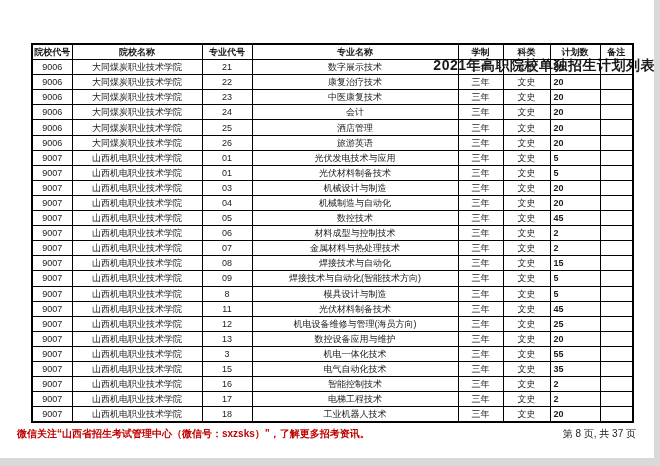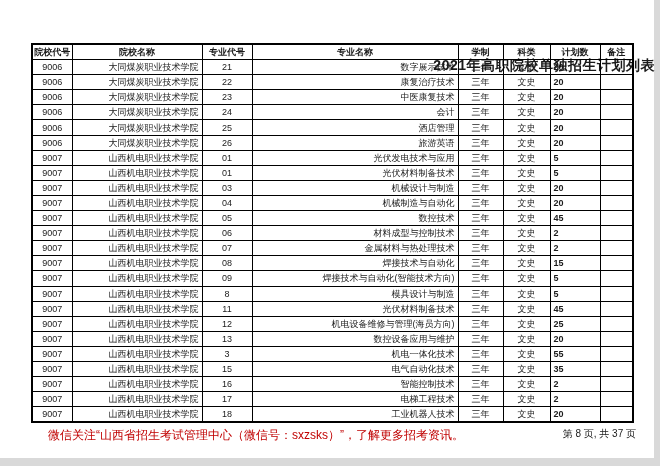--- a/index.html
+++ b/index.html
@@ -38,26 +38,26 @@
     line-height:14px;
     padding:0 3px;
     overflow:hidden;
     white-space:nowrap;
   }
   .plan-table th {
     font-weight:bold;
     text-align:center;
     padding:0 1px;
   }
-  .al-left   { text-align:right;margin-top:21px; }
+  .al-left   { text-align:center;margin-top:21px; }
   .al-center { text-align:center; padding:0 1px !important; }
   .al-right  { text-align:left; padding-right:2px !important;font-weight:bold; }
   .footer-notice {
-    position:absolute; left:48px; top:427px;
-    font-size:12px; font-weight:normal;
+    position:absolute; left:17px; top:427px;
+    font-size:10px; font-weight:bold;
     color:#c00000;
     white-space:nowrap;
   }
   .footer-page {
     position:absolute; right:18px; top:427px;
     font-size:10px;
     color:#1a1a1a;
     white-space:nowrap;
   }
 </style>

